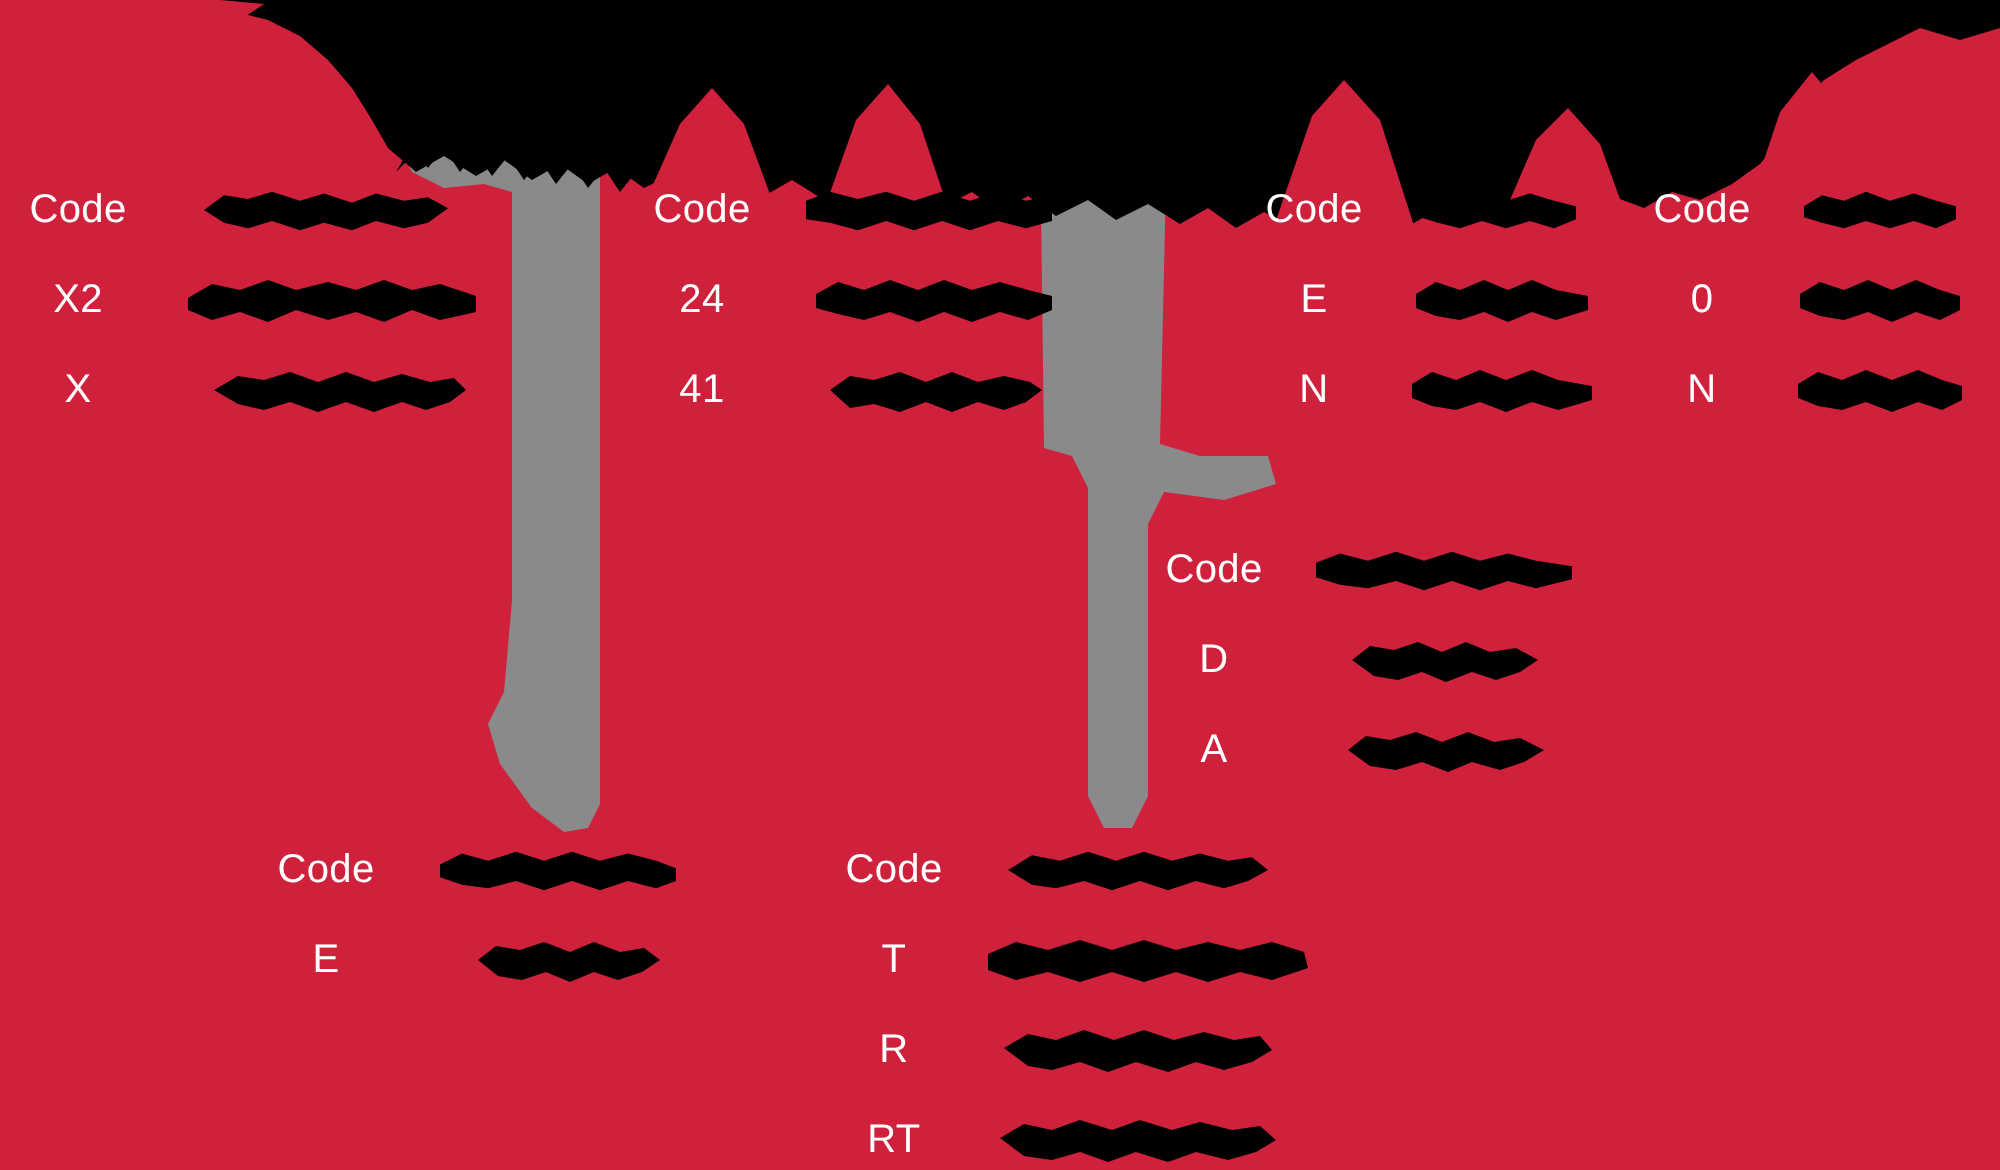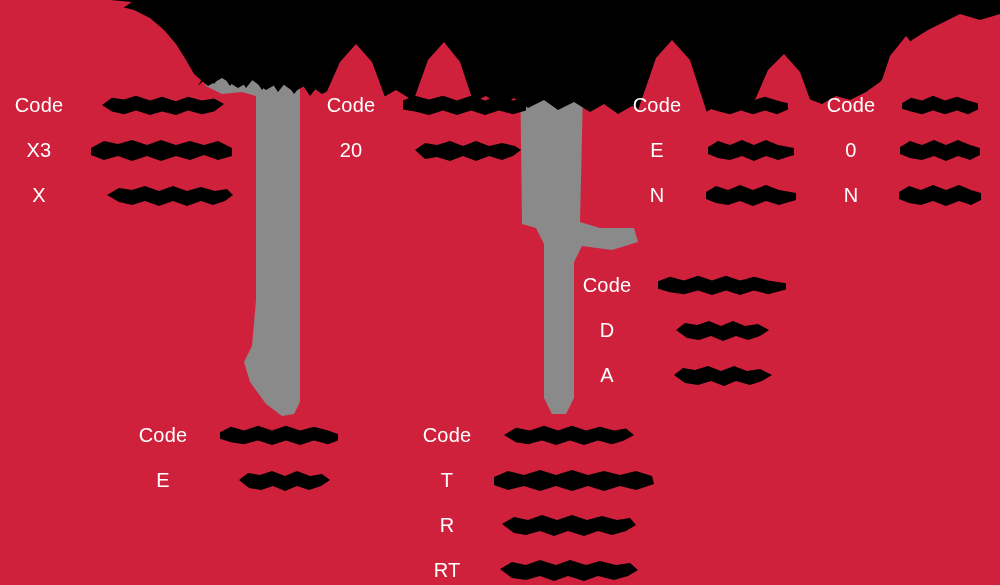--- a/index.html
+++ b/index.html
@@ -128,25 +128,25 @@
       <div class="code-label" style="width:66px;">Code</div>
       <div class="code-value" style="width:125px; margin-left:30px;" title="[REDACTED]">
         <span class="redaction">
           <svg viewBox="0 0 125 24" preserveAspectRatio="none">
               <polygon fill="#000" points="0,12 10,4 22,6 34,2 48,7 60,3 74,8 86,3 100,7 112,5 122,11 112,19 100,22 86,18 74,23 60,19 48,23 34,18 22,22 10,19"></polygon>
             </svg>
         </span>
       </div>
     </div>
     <div class="code-row">
-      <div class="code-label" style="width:66px;">X3</div>
-      <div class="code-value" style="width:143px; margin-left:19px;" title="[REDACTED]">
-        <span class="redaction">
-          <svg viewBox="0 0 143 24" preserveAspectRatio="none">
-              <polygon fill="#000" points="0,10 13,3 27,6 41,2 56,7 70,2 85,7 99,3 113,7 127,3 141,10 141,18 127,22 113,17 99,22 85,18 70,23 56,18 41,23 27,18 13,22 0,17"></polygon>
+      <div class="code-label" style="width:66px;">X2</div>
+      <div class="code-value" style="width:146px; margin-left:22px;" title="[REDACTED]">
+        <span class="redaction">
+          <svg viewBox="0 0 146 24" preserveAspectRatio="none">
+              <polygon fill="#000" points="0,11 12,4 26,7 40,2 54,7 70,3 84,7 98,2 112,7 126,4 144,10 144,18 126,22 112,17 98,23 84,18 70,22 54,17 40,23 26,18 12,22 0,17"></polygon>
             </svg>
         </span>
       </div>
     </div>
     <div class="code-row">
       <div class="code-label" style="width:66px;">X</div>
       <div class="code-value" style="width:127px; margin-left:35px;" title="[REDACTED]">
         <span class="redaction">
           <svg viewBox="0 0 127 24" preserveAspectRatio="none">
               <polygon fill="#000" points="0,12 12,5 25,7 38,3 52,8 66,3 80,8 94,4 108,8 120,6 126,12 118,18 106,22 94,18 80,23 66,18 52,23 38,18 25,22 12,19"></polygon>
@@ -161,21 +161,31 @@
       <div class="code-label" style="width:58px;">Code</div>
       <div class="code-value" style="width:125px; margin-left:23px;" title="[REDACTED]">
         <span class="redaction">
           <svg viewBox="0 0 125 24" preserveAspectRatio="none">
               <polygon fill="#000" points="0,7 12,2 26,6 40,2 54,7 68,2 82,7 96,2 110,7 123,4 123,18 110,22 96,18 82,23 68,18 54,23 40,18 26,23 12,19 0,17"></polygon>
             </svg>
         </span>
       </div>
     </div>
     <div class="code-row">
-      <div class="code-label" style="width:58px;">20</div>
+      <div class="code-label" style="width:58px;">24</div>
+      <div class="code-value" style="width:120px; margin-left:28px;" title="[REDACTED]">
+        <span class="redaction">
+          <svg viewBox="0 0 120 24" preserveAspectRatio="none">
+              <polygon fill="#000" points="0,9 11,3 24,7 37,2 51,7 64,2 78,7 92,3 106,7 118,10 118,17 106,22 92,18 78,23 64,18 51,23 37,18 24,22 11,19 0,16"></polygon>
+            </svg>
+        </span>
+      </div>
+    </div>
+    <div class="code-row">
+      <div class="code-label" style="width:58px;">41</div>
       <div class="code-value" style="width:108px; margin-left:35px;" title="[REDACTED]">
         <span class="redaction">
           <svg viewBox="0 0 108 24" preserveAspectRatio="none">
               <polygon fill="#000" points="0,12 10,5 22,7 35,3 48,8 61,3 74,8 87,5 100,8 106,12 98,18 87,22 74,18 61,23 48,18 35,23 22,19 10,21"></polygon>
             </svg>
         </span>
       </div>
     </div>
   </div>
 

